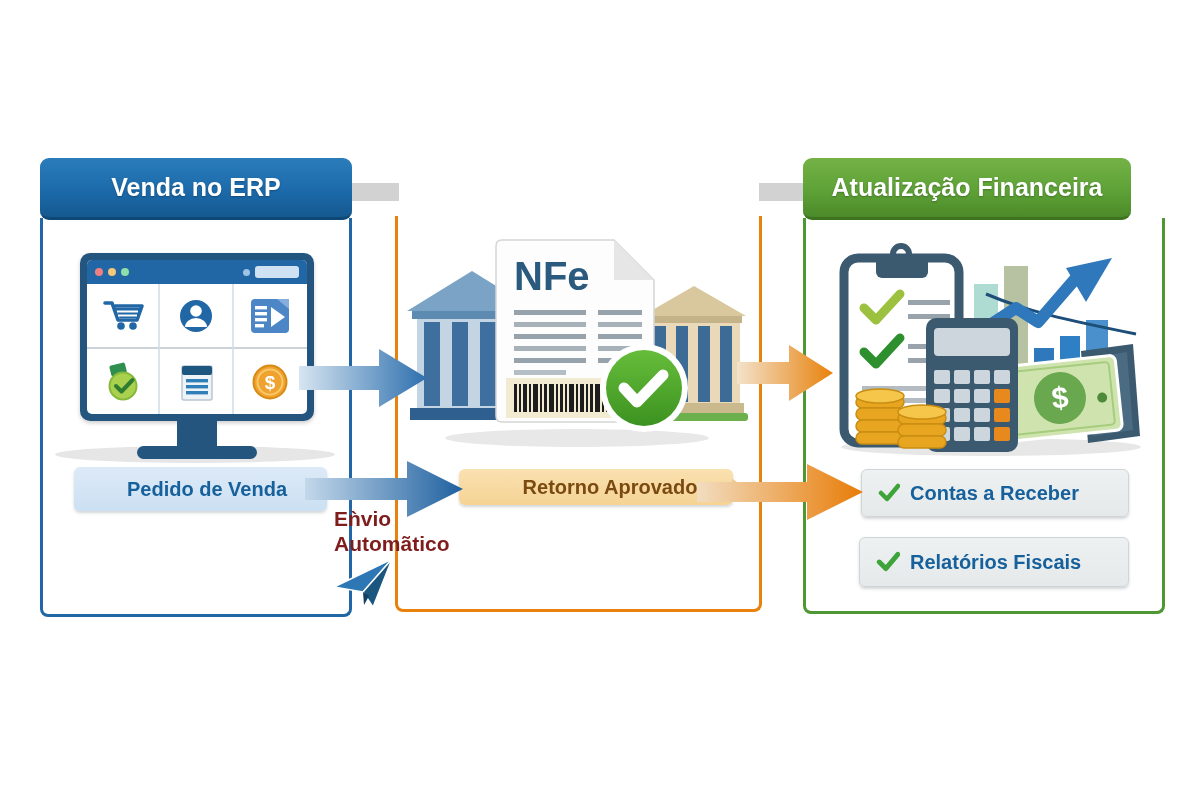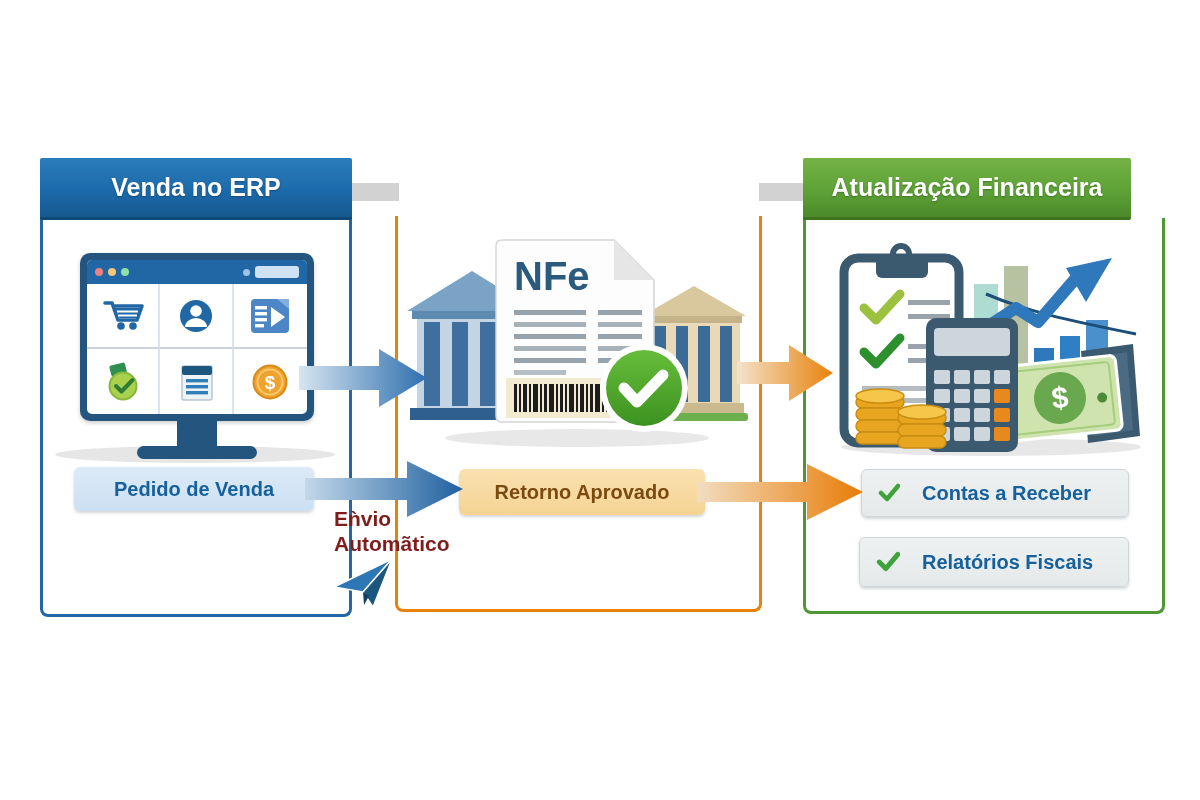--- a/index.html
+++ b/index.html
@@ -1,33 +1,33 @@
 <!DOCTYPE html>
 <html><head>
 <meta charset="utf-8">
 <style>
   html,body{margin:0;padding:0;background:#fff;}
   #stage{position:relative;width:1200px;height:800px;background:#fff;overflow:hidden;
          font-family:"Liberation Sans",sans-serif;}
   .abs{position:absolute;}
   
   .panel-body{background:#fff;border:3px solid;border-top:none;border-radius:0 0 8px 8px;z-index:1;}
-  .panel-header{z-index:3;border-radius:2px;display:flex;align-items:center;justify-content:center;
+  .panel-header{z-index:3;border-radius:9px;display:flex;align-items:center;justify-content:center;
                 color:#fff;font-weight:bold;font-size:25px;text-shadow:0 1px 2px rgba(0,0,0,.28);}
   .hdr-blue{background:linear-gradient(180deg,#2a7cba 0%,#1c6aab 55%,#15598f 100%);border-bottom:3px solid #0e4877;}
   .hdr-orange{background:linear-gradient(180deg,#f29524 0%,#e8820c 55%,#d26f03 100%);border-bottom:3px solid #b35e02;}
   .hdr-green{background:linear-gradient(180deg,#74b246 0%,#5ea237 55%,#4c8a29 100%);border-bottom:3px solid #3d7420;}
   .connector{background:#d2d2d2;z-index:2;}
   
   .lbl{display:flex;align-items:center;justify-content:center;font-weight:bold;font-size:20px;
        border-radius:6px;z-index:4;box-shadow:0 2px 3px rgba(80,90,100,.25);}
-  .lbl-blue{background:linear-gradient(180deg,#ddeaf7,#cbe0f3);color:#16609c;}
+  .lbl-blue{background:linear-gradient(180deg,#ddeaf7,#cbe0f3);color:#16609c;padding-left:13px;}
   .lbl-tan{background:linear-gradient(180deg,#fae1b0,#f5d394);color:#7a4a10;}
   .lbl-item{background:linear-gradient(180deg,#eef1f2,#e5e9ea);color:#16609c;border:1px solid #d0d5d7;
-            justify-content:flex-start;padding-left:16px;gap:22px;}
+            justify-content:flex-start;padding-left:16px;gap:10px;}
   .tail{width:0;height:0;border-top:10px solid transparent;border-bottom:10px solid transparent;
         position:absolute;right:-13px;top:50%;transform:translateY(-42%);}
   .tail-blue{border-left:14px solid #b9cdde;}
   .tail-tan{border-left:14px solid #eecb90;}
   
   .annot{color:#7f1d1d;font-weight:bold;font-size:21px;line-height:25px;z-index:5;}
   
   .m-frame{background:#24557e;border-radius:10px;padding:7px;z-index:3;box-shadow:0 2px 4px rgba(0,0,0,.2);}
   .m-screen{background:#fff;border-radius:5px;overflow:hidden;width:220px;height:154px;}
   .m-topbar{height:24px;background:#2166a5;display:flex;align-items:center;padding:0 8px;gap:5px;}
@@ -219,21 +219,21 @@
         </g>
       </g>
     </g>
     <g>
       <circle cx="242" cy="152" r="44" fill="#fff"></circle>
       <circle cx="242" cy="152" r="38" fill="url(#gradCheck)"></circle>
       <path d="M222 152 l13 14 l26 -27" fill="none" stroke="#fff" stroke-width="11" stroke-linecap="round" stroke-linejoin="round"></path>
     </g>
   </svg>
 
-  <div class="abs lbl lbl-tan" style="left:459px;top:469px;width:246px;height:46px;">
+  <div class="abs lbl lbl-tan" style="left:459px;top:469px;width:246px;height:36px;padding-left:28px;">
     <span>Retorno Aprovado</span>
     <span class="tail tail-tan"></span>
   </div>
 
   <svg class="abs scene" style="left:826px;top:236px;" width="334" height="222" viewBox="0 0 334 222">
     <ellipse cx="165" cy="211" rx="150" ry="9" fill="#e7e7e7"></ellipse>
     <g>
       <rect x="148" y="48" width="24" height="130" fill="#aedbd2"></rect>
       <rect x="178" y="30" width="24" height="148" fill="#b7c2a2"></rect>
       <rect x="208" y="112" width="20" height="66" fill="#2e78bb"></rect>

